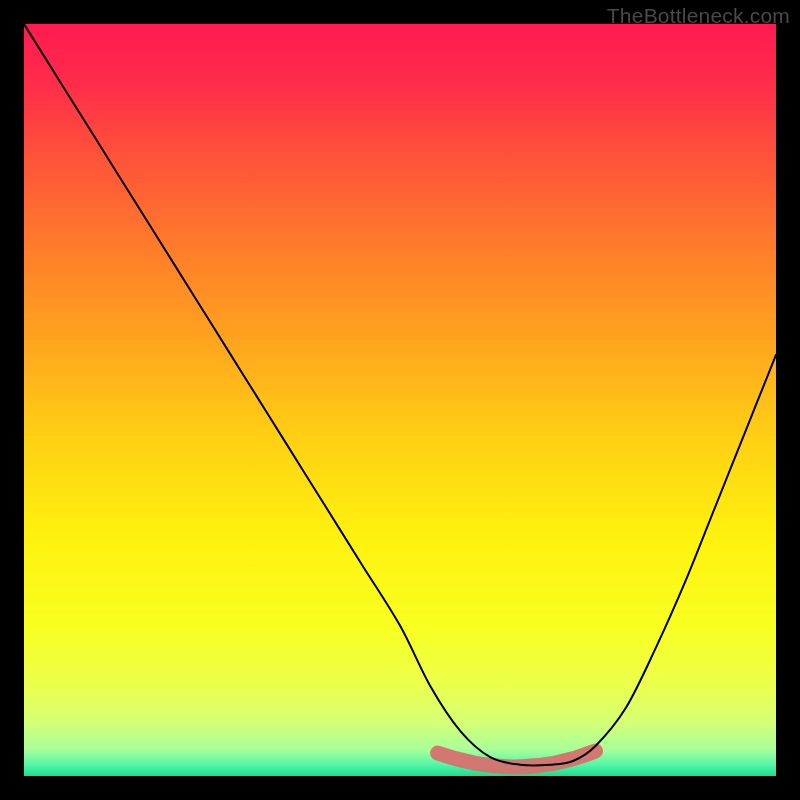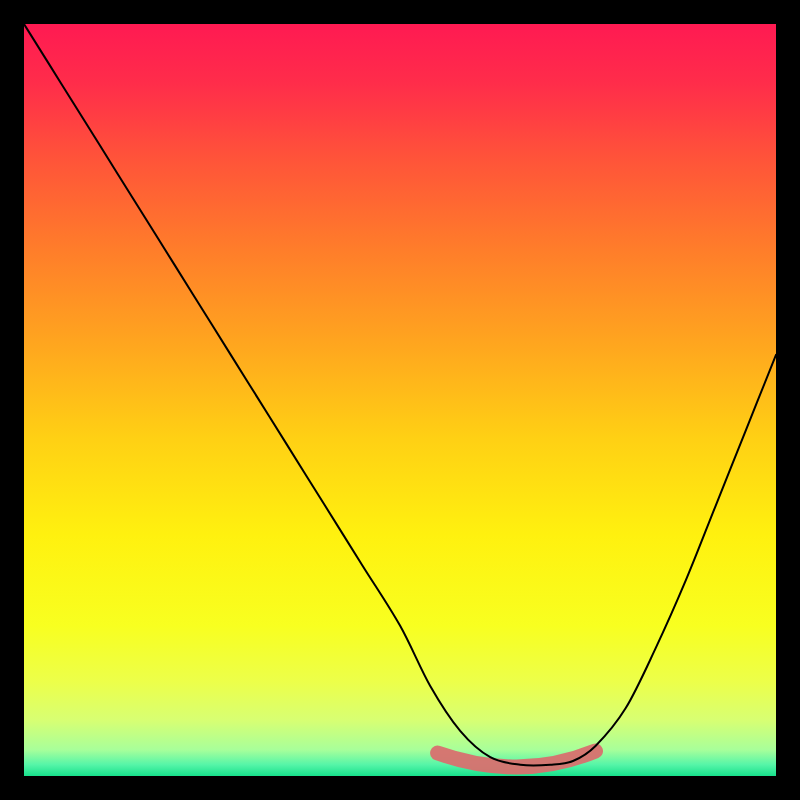--- a/index.html
+++ b/index.html
@@ -62,13 +62,14 @@
             <stop offset="96.50%" stop-color="#a8ff9a"></stop>
             <stop offset="98.50%" stop-color="#55f5a8"></stop>
             <stop offset="100.00%" stop-color="#17e08c"></stop>
           </linearGradient>
       </defs>
       <rect id="bg-rect" x="0" y="0" width="752" height="752" fill="url(#bg-grad)"></rect>
       <path id="flat-marker" fill="none" d="M 413.6 729.0 Q 453.1 743.0 492.6 743.0 Q 532.0 743.0 571.5 727.0" stroke="#d8706f" stroke-width="15" stroke-linecap="round" stroke-linejoin="round" opacity="0.95"></path>
       <path id="curve" fill="none" d="M 0.00 0.00 C 6.27 10.03, 25.07 40.11, 37.60 60.16 C 50.13 80.21, 62.67 100.27, 75.20 120.32 C 87.73 140.37, 100.27 160.43, 112.80 180.48 C 125.33 200.53, 137.87 220.59, 150.40 240.64 C 162.93 260.69, 175.47 280.75, 188.00 300.80 C 200.53 320.85, 213.07 340.91, 225.60 360.96 C 238.13 381.01, 250.67 401.07, 263.20 421.12 C 275.73 441.17, 288.27 461.23, 300.80 481.28 C 313.33 501.33, 325.87 521.39, 338.40 541.44 C 350.93 561.49, 364.72 581.55, 376.00 601.60 C 387.28 621.65, 396.05 644.21, 406.08 661.76 C 416.11 679.31, 426.13 694.97, 436.16 706.88 C 446.19 718.79, 456.21 727.56, 466.24 733.20 C 476.27 738.84, 486.29 739.47, 496.32 740.72 C 506.35 741.97, 517.63 741.35, 526.40 740.72 C 535.17 740.09, 541.44 740.09, 548.96 736.96 C 556.48 733.83, 562.75 730.69, 571.52 721.92 C 580.29 713.15, 591.57 700.61, 601.60 684.32 C 611.63 668.03, 621.65 645.47, 631.68 624.16 C 641.71 602.85, 651.73 580.29, 661.76 556.48 C 671.79 532.67, 681.81 506.35, 691.84 481.28 C 701.87 456.21, 711.89 431.15, 721.92 406.08 C 731.95 381.01, 746.99 343.41, 752.00 330.88" stroke="#000000" stroke-width="2" stroke-linecap="round" stroke-linejoin="round"></path>
     </svg>
   </div>
+  <div class="watermark">TheBottleneck.com</div>
 </div>
 
 </body></html>

